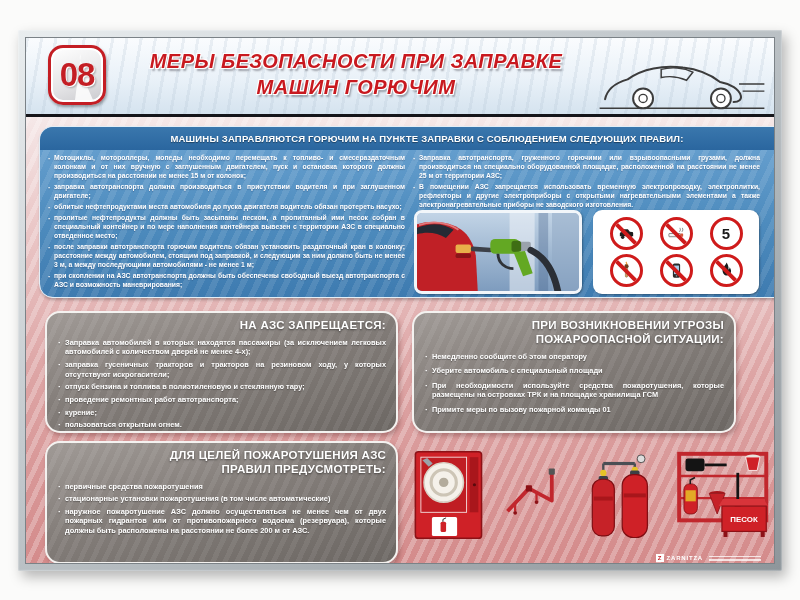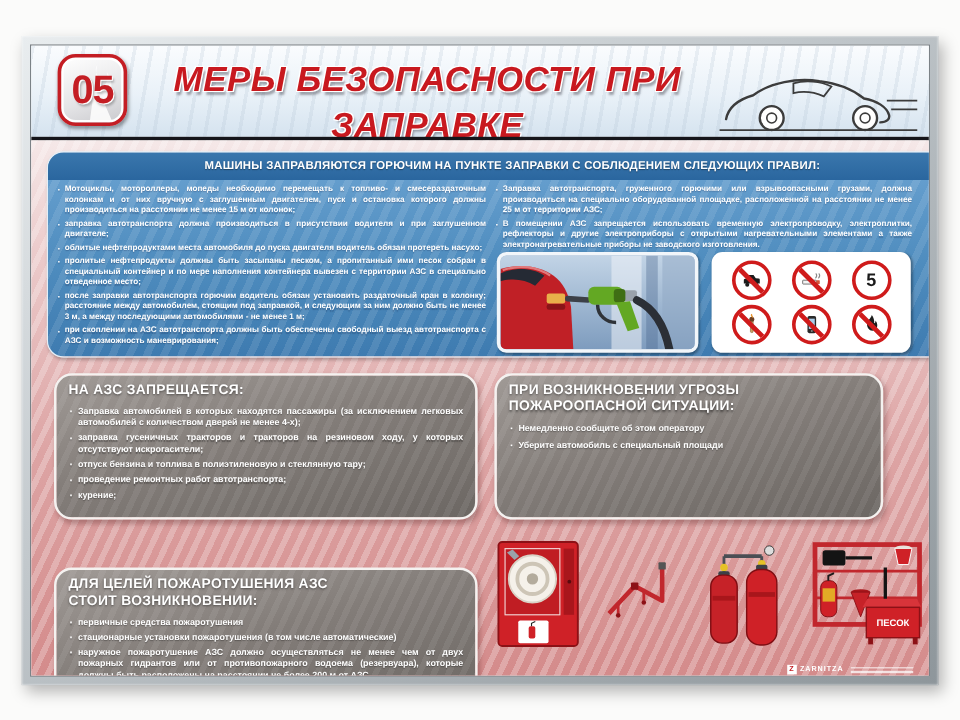--- a/index.html
+++ b/index.html
@@ -19,21 +19,21 @@
       linear-gradient(180deg,#fafcfe 0%,#e9f1f8 55%,#d5e3ef 100%); }
   .badge { position:absolute; left:22px; top:7px; width:58px; height:60px;
     border:3px solid #c41e24; border-radius:15px;
     background:linear-gradient(160deg,#ffffff 0%,#e4e4e6 60%,#c9c9cd 100%);
     box-shadow:inset 0 0 0 2px #fff, 1px 2px 3px rgba(0,0,0,.35);
     display:flex; align-items:center; justify-content:center; }
   .badge-flame { position:absolute; left:10px; top:4px; width:38px; height:50px; opacity:.85; }
   .badge-num { position:relative; color:#c41e24; font-size:33px; font-weight:bold;
     text-shadow:1px 1px 0 #fff, 2px 2px 2px rgba(0,0,0,.25); letter-spacing:-1px; }
   .title-text { position:absolute; left:90px; right:180px; top:10px; text-align:center;
-    color:#c8191f; font-weight:bold; font-style:italic; font-size:29px; line-height:1.32;
+    color:#c8191f; font-weight:bold; font-style:italic; font-size:20px; line-height:1.32;
     letter-spacing:.5px;
     text-shadow:-1px -1px 0 #fff, 1px -1px 0 #fff, -1px 1px 0 #fff, 1px 1px 0 #fff,
                 2px 3px 2px rgba(60,60,70,.45); }
   .car-sil { position:absolute; right:8px; bottom:2px; width:172px; height:58px; }
 
   .separator { position:absolute; left:0; top:76px; width:750px; height:3px; background:#15151a; }
 
   
   .content-bg { position:absolute; left:0; top:79px; width:750px; height:448px;
     background:
@@ -74,31 +74,31 @@
   .sign.slashed::after { content:""; position:absolute; left:-10%; top:46%; width:120%; height:3.6px;
     background:#cf1b1b; transform:rotate(45deg); border-radius:2px; }
   .sign-5 { color:#1a1a1a; font-size:15px; font-weight:bold; }
 
   
   .gray-box { position:absolute; border-radius:15px; border:2px solid #f4f2f0;
     background:
       repeating-linear-gradient(115deg, rgba(255,255,255,.07) 0 5px, rgba(255,255,255,0) 5px 11px),
       linear-gradient(165deg,#a09a96 0%,#837d79 45%,#6c6763 100%);
     box-shadow:2px 3px 4px rgba(90,40,40,.35); padding:6px 10px 4px; }
-  .gray-header { color:#fff; font-weight:bold; text-align:left; font-size:11.5px; line-height:1.2;
+  .gray-header { color:#fff; font-weight:bold; text-align:right; font-size:11.5px; line-height:1.2;
     letter-spacing:.3px; text-shadow:0 1px 2px rgba(0,0,0,.5); margin-bottom:5px; }
   .glist { list-style:none; }
   .glist li { position:relative; padding-left:8px; margin-bottom:3px;
     color:#fff; font-weight:bold; font-size:7.4px; line-height:1.3; text-align:justify;
     text-shadow:0 1px 1px rgba(0,0,0,.35); }
   .glist li::before { content:"\00B7"; position:absolute; left:1px; top:0; font-size:9px; }
 
   .box-prohibited   { left:19px;  top:273px; width:353px; height:122px; }
   .box-fire-threat  { left:386px; top:273px; width:324px; height:122px; }
-  .box-fire-equip   { left:19px;  top:403px; width:353px; height:123px;margin-top:32px; }
+  .box-fire-equip   { left:19px;  top:403px; width:353px; height:123px; }
   .box-fire-threat .glist li { margin-bottom:5px; }
 
   
   .equip-area { position:absolute; left:383px; top:401px; width:362px; height:124px;
     display:flex; align-items:flex-end; gap:22px; padding:4px 2px 12px 4px; }
   .equip-area svg { display:block; }
 
   .logo-row { position:absolute; right:10px; bottom:1px; display:flex; align-items:center; gap:3px; }
   .logo-mark { width:8px; height:8px; background:#fff; display:flex; align-items:center;
     justify-content:center; color:#c41e24; font-size:6px; font-weight:bold; line-height:8px; }
@@ -110,21 +110,21 @@
 <body>
 
 <div class="poster-frame">
   <div class="poster-inner">
 
     <div class="title-band">
       <div class="badge">
         <svg class="badge-flame" viewBox="0 0 38 50">
           <path d="M20,2 c-5,9 7,11 2,20 c7,-3 7,-9 6,-14 c6,9 5,19 -3,24 l7,16 h-18 z" fill="#ffffff"></path>
         </svg>
-        <span class="badge-num">05</span>
+        <span class="badge-num">08</span>
       </div>
       <div class="title-text">
         <span>МЕРЫ БЕЗОПАСНОСТИ ПРИ ЗАПРАВКЕ</span><br>
         <span>МАШИН ГОРЮЧИМ</span>
       </div>
       <svg class="car-sil" viewBox="0 0 190 62">
         <path d="M4,59 L186,59" stroke="#3c3c3c" stroke-width="1.6" fill="none"></path>
         <path d="M10,49 c2,-10 11,-18 25,-22 c16,-12 40,-16 61,-13 c18,2 31,8 41,16 c12,2 21,8 23,15 c1,4 -2,7 -8,7" fill="none" stroke="#3c3c3c" stroke-width="2.2" stroke-linecap="round"></path>
         <path d="M72,16 c11,-3 25,-2 35,3 l-7,9 c-9,-4 -19,-5 -28,-3 z" fill="none" stroke="#3c3c3c" stroke-width="1.6"></path>
         <circle cx="52" cy="48" r="11" fill="#fff" stroke="#3c3c3c" stroke-width="2.2"></circle>
@@ -227,38 +227,41 @@
     </div>
 
     <div class="gray-box box-prohibited">
       <div class="gray-header">НА АЗС ЗАПРЕЩАЕТСЯ:</div>
       <ul class="glist">
         <li>Заправка автомобилей в которых находятся пассажиры (за исключением легковых автомобилей с количеством дверей не менее 4-х);</li>
         <li>заправка гусеничных тракторов и тракторов на резиновом ходу, у которых отсутствуют искрогасители;</li>
         <li>отпуск бензина и топлива в полиэтиленовую и стеклянную тару;</li>
         <li>проведение ремонтных работ автотранспорта;</li>
         <li>курение;</li>
+        <li>пользоваться открытым огнем.</li>
       </ul>
     </div>
 
     <div class="gray-box box-fire-threat">
       <div class="gray-header">
         <span>ПРИ ВОЗНИКНОВЕНИИ УГРОЗЫ</span><br>
         <span>ПОЖАРООПАСНОЙ СИТУАЦИИ:</span>
       </div>
       <ul class="glist">
         <li>Немедленно сообщите об этом оператору</li>
         <li>Уберите автомобиль с специальный площади</li>
+        <li>При необходимости используйте средства пожаротушения, которые размещены на островках ТРК и на площадке хранилища ГСМ</li>
+        <li>Примите меры по вызову пожарной команды 01</li>
       </ul>
     </div>
 
     <div class="gray-box box-fire-equip">
       <div class="gray-header">
         <span>ДЛЯ ЦЕЛЕЙ ПОЖАРОТУШЕНИЯ АЗС</span><br>
-        <span>СТОИТ ВОЗНИКНОВЕНИИ:</span>
+        <span>ПРАВИЛ ПРЕДУСМОТРЕТЬ:</span>
       </div>
       <ul class="glist">
         <li>первичные средства пожаротушения</li>
         <li>стационарные установки пожаротушения (в том числе автоматические)</li>
         <li>наружное пожаротушение АЗС должно осуществляться не менее чем от двух пожарных гидрантов или от противопожарного водоема (резервуара), которые должны быть расположены на расстоянии не более 200 м от АЗС.</li>
       </ul>
     </div>
 
     <div class="equip-area">
       <svg width="88" height="112" viewBox="0 0 90 116">

